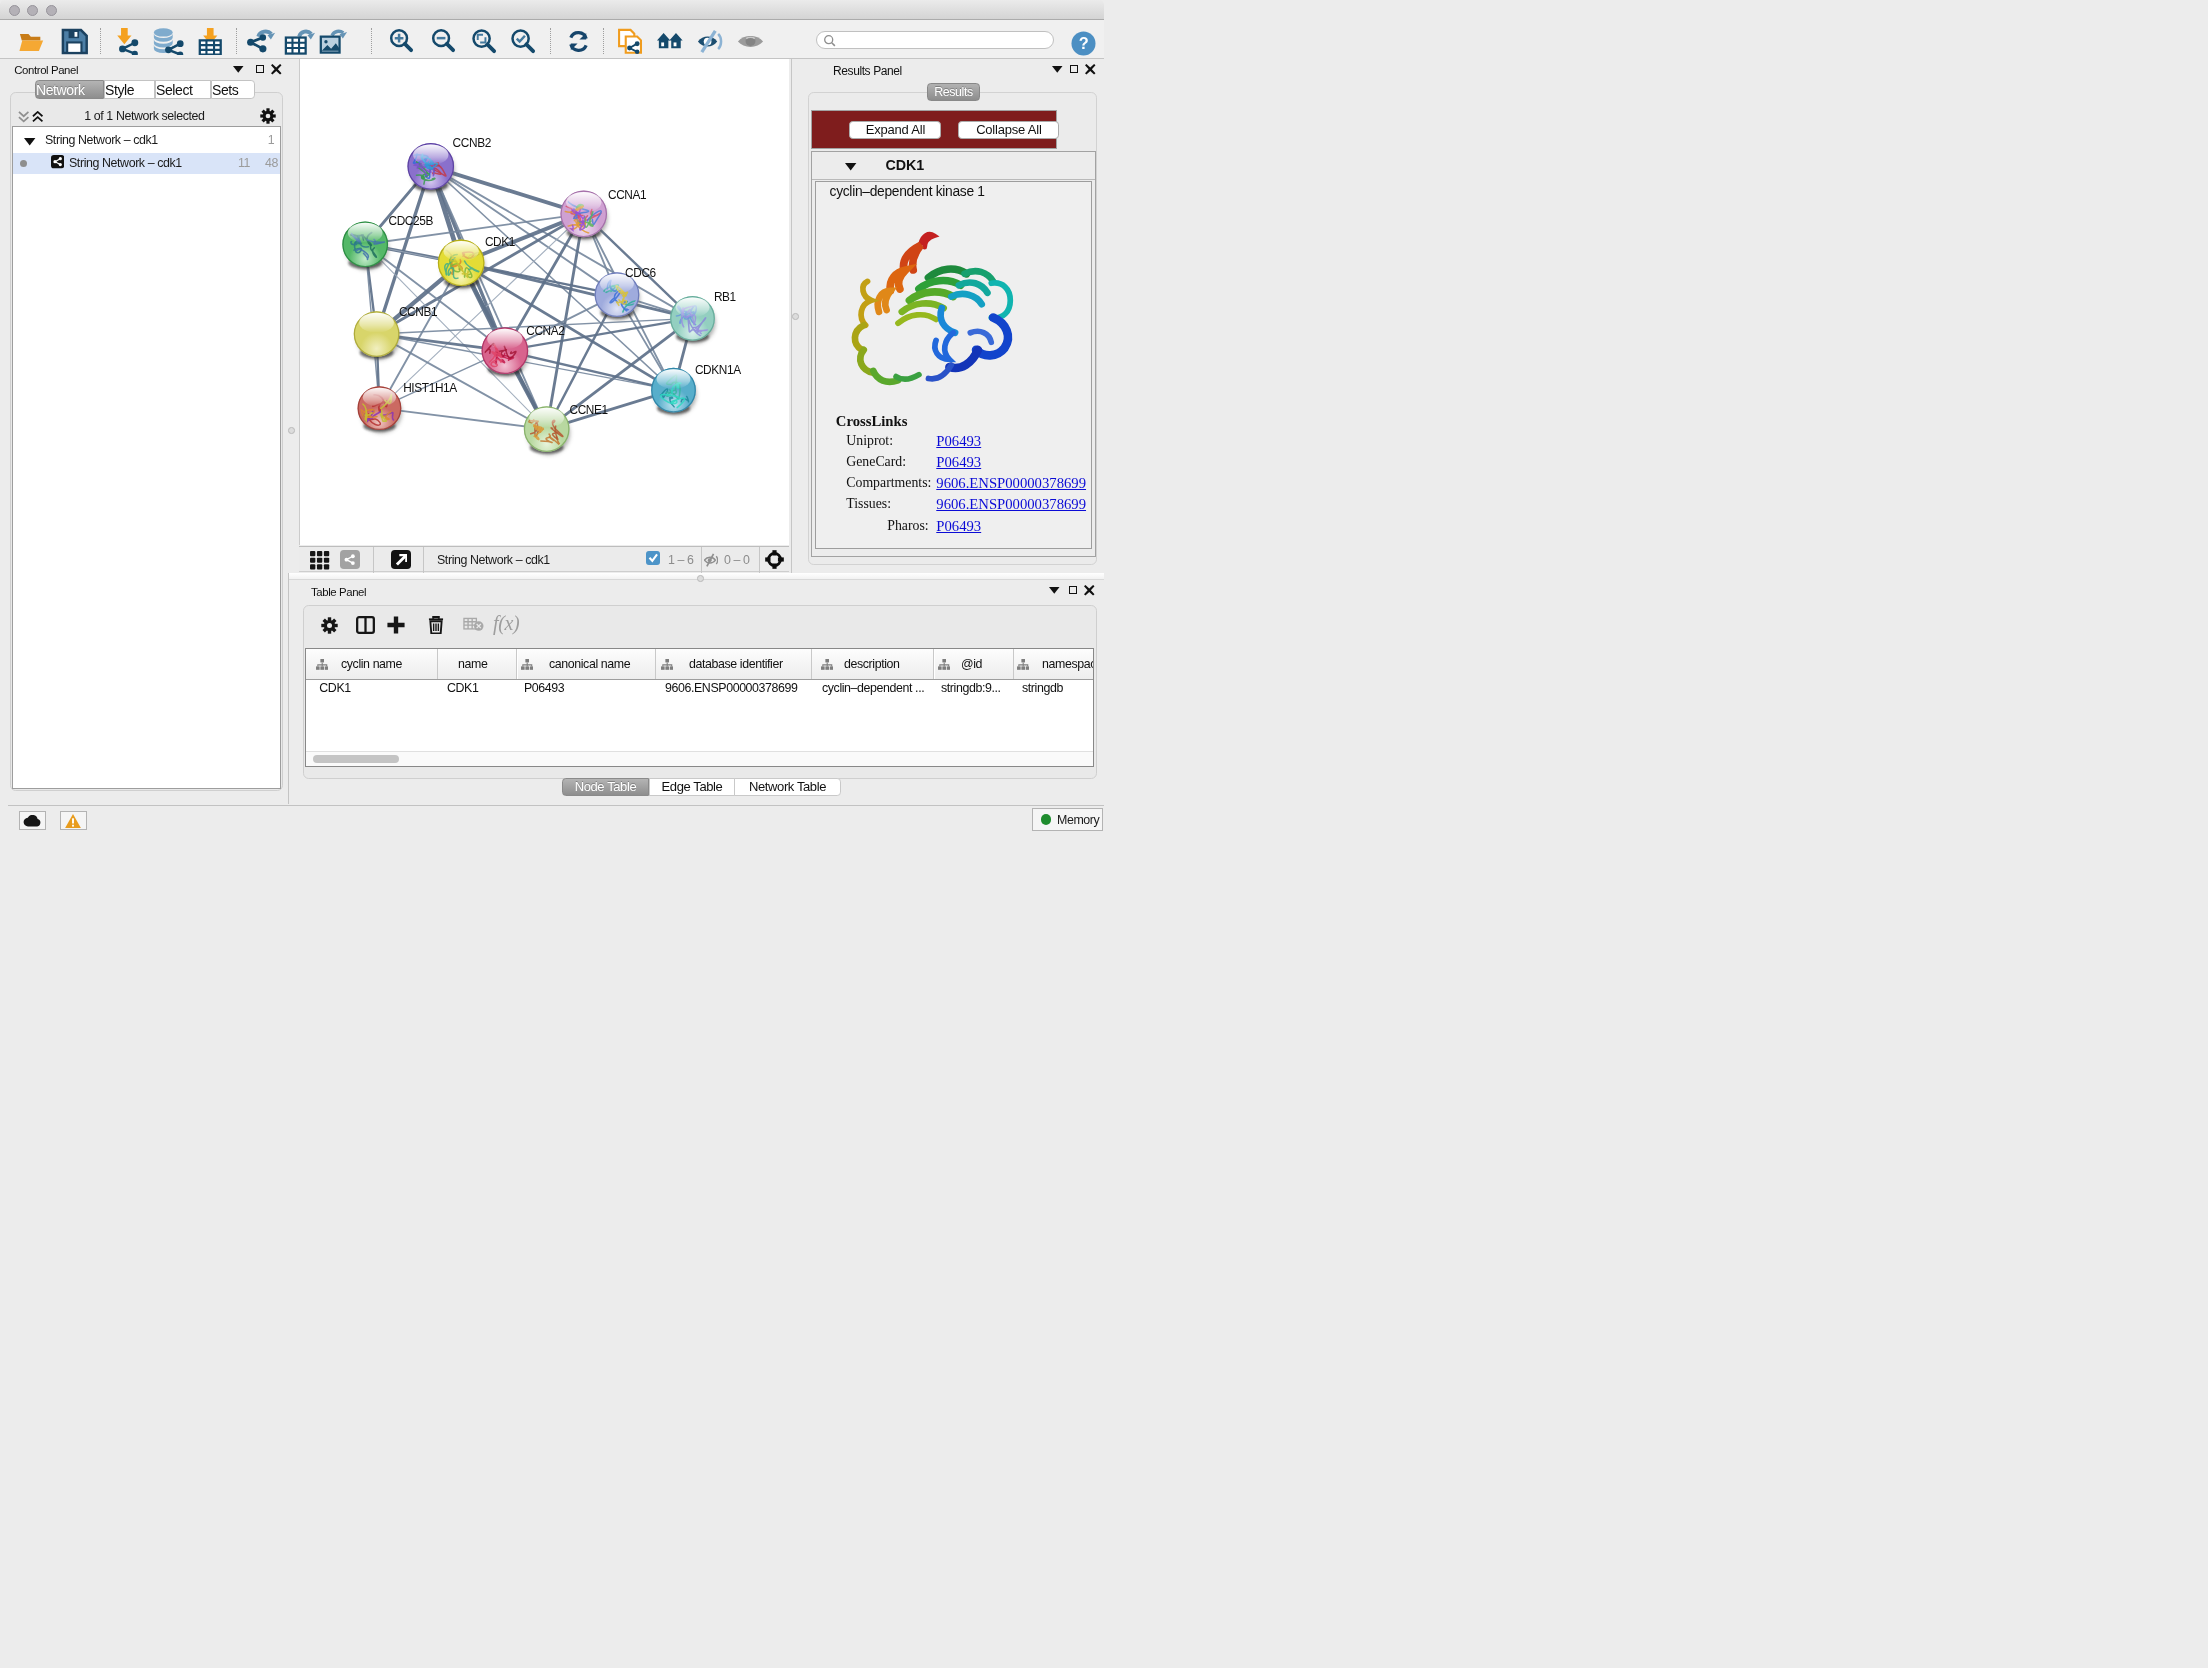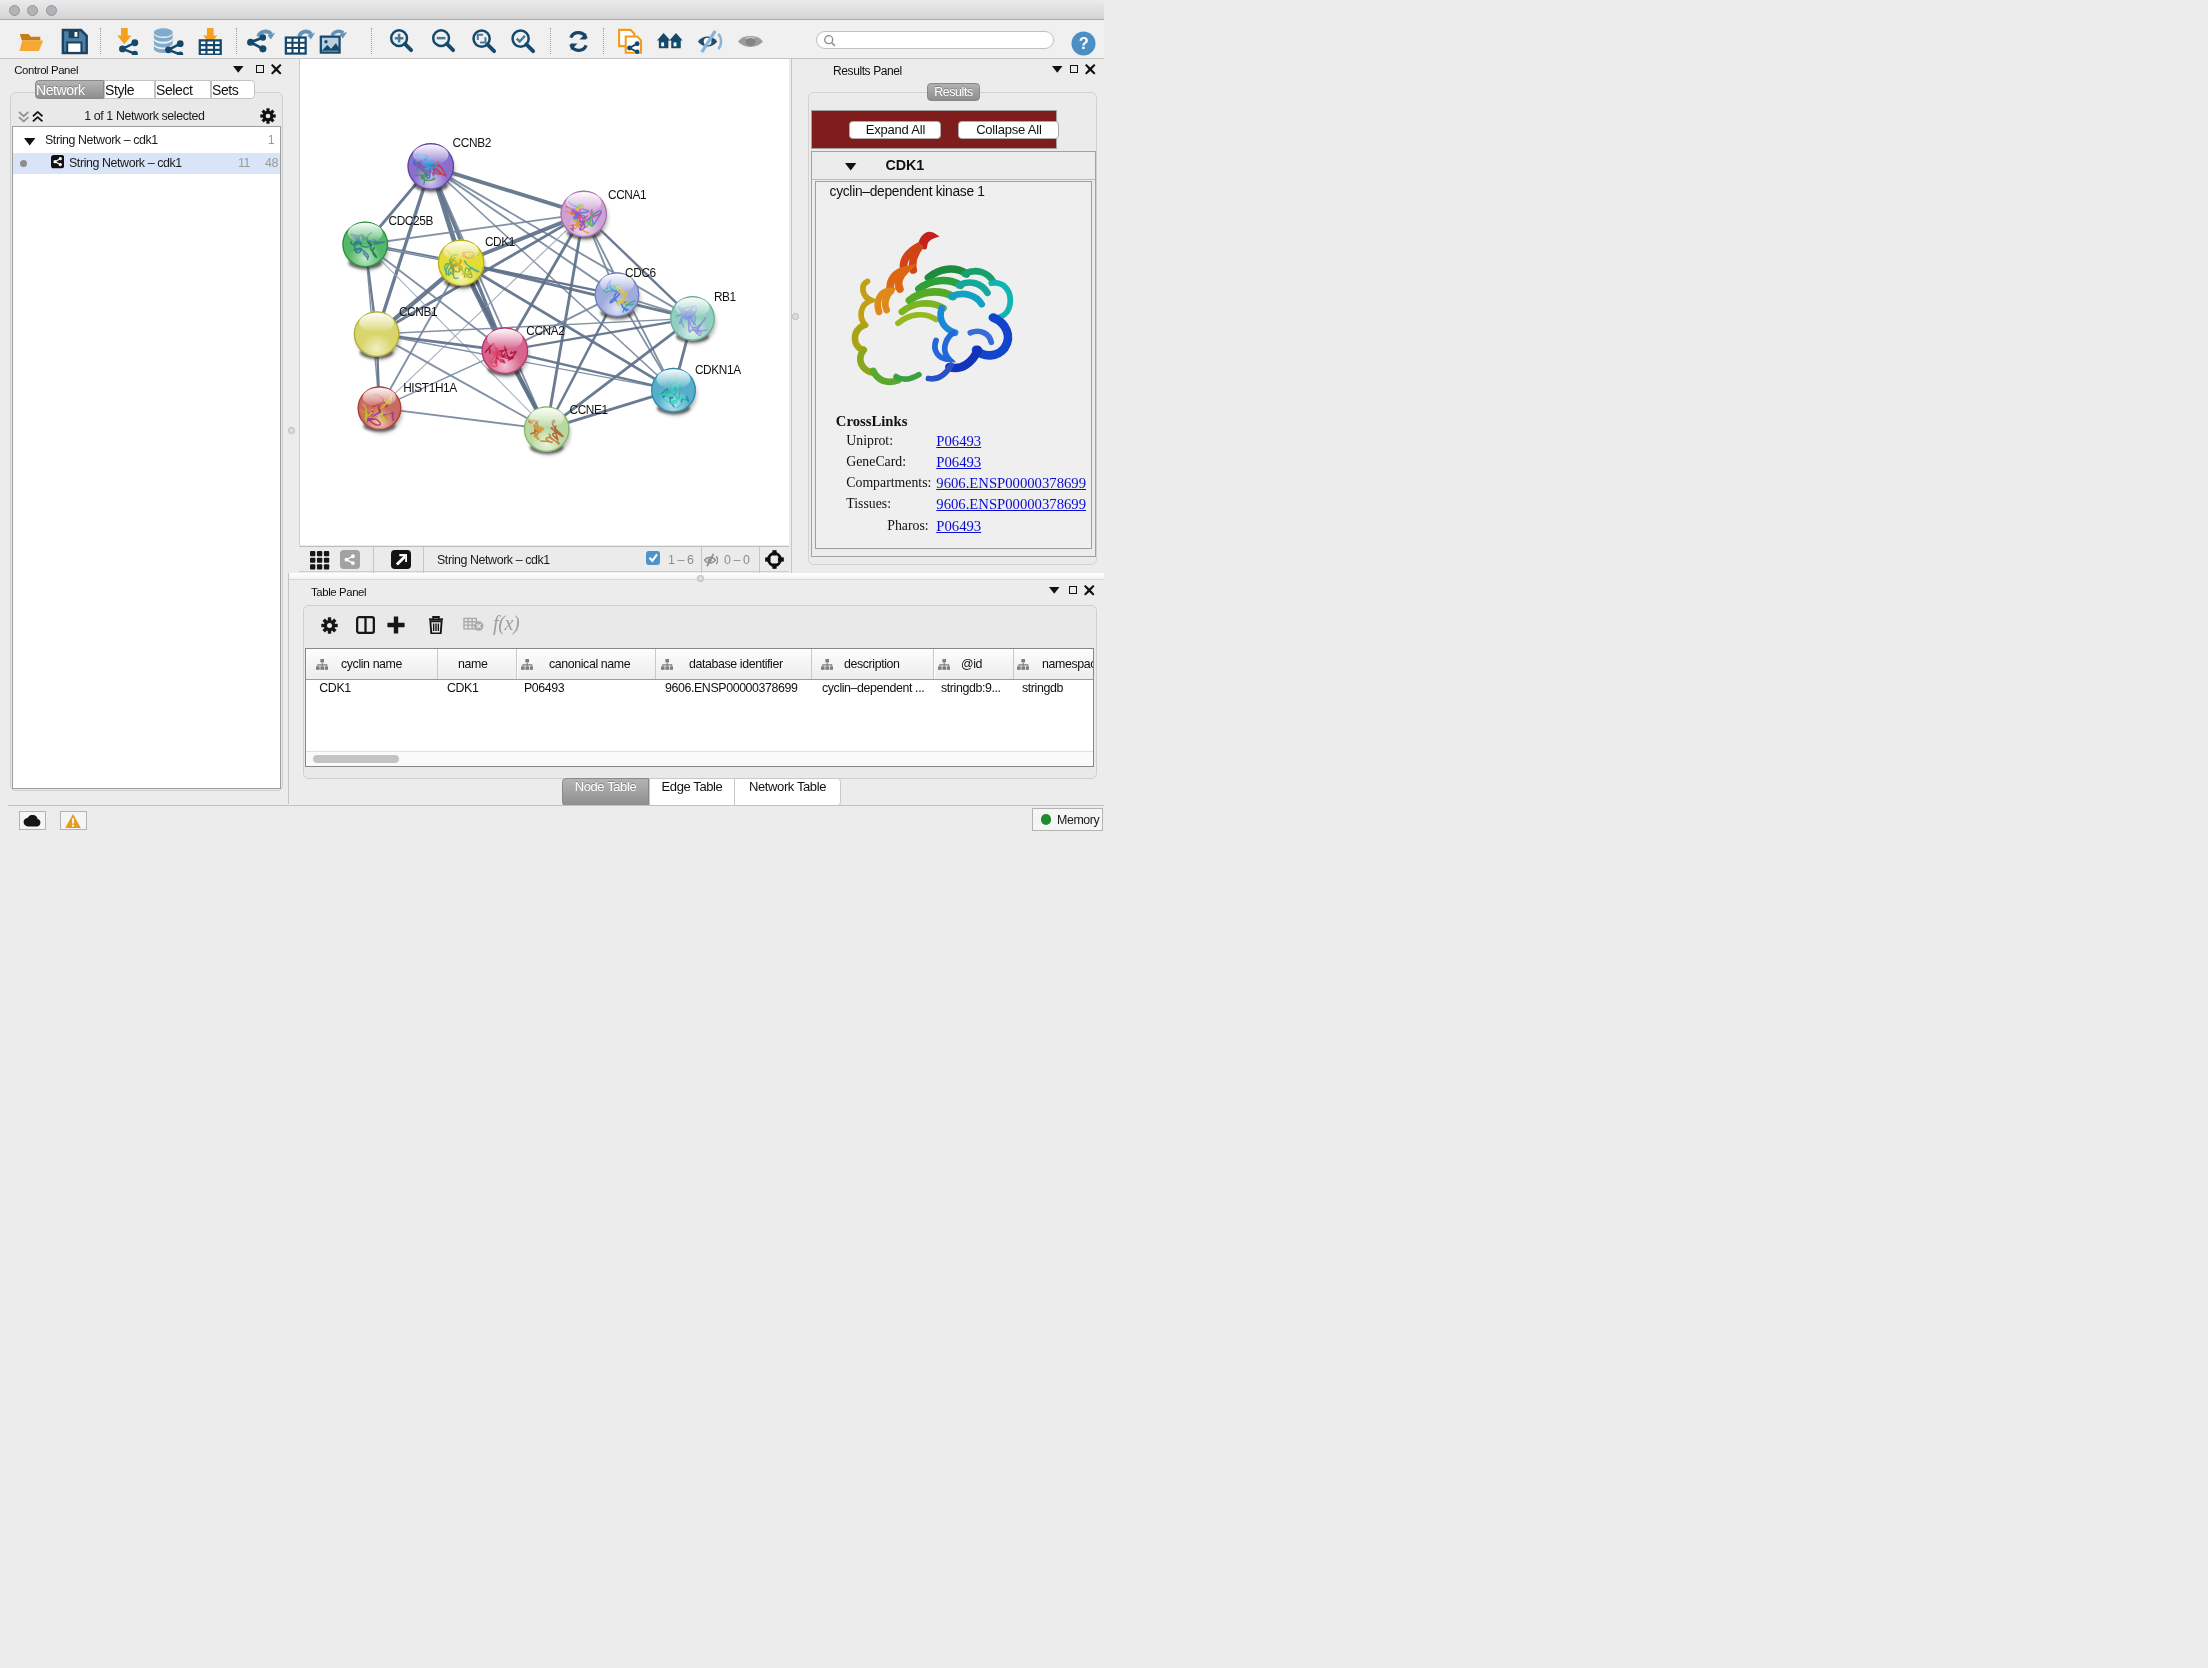--- a/index.html
+++ b/index.html
@@ -71,21 +71,21 @@
   border:1px solid #888; overflow:hidden; }
 .th { position:absolute; top:0; height:29.5px; background:linear-gradient(#fdfdfd,#ededed);
   border-right:1px solid #c9c9c9; }
 .thlab { position:absolute; top:8px; font-size:12.4px; color:#111; }
 .td { position:absolute; top:32px; font-size:12.4px; color:#111; }
 .scrollstrip { position:absolute; left:0; top:102px; width:788px; height:15px;
   background:#fafafa; border-top:1px solid #e0e0e0; }
 .thumb { position:absolute; left:6.7px; top:2.9px; width:86px; height:8.6px;
   background:#c4c4c4; border-radius:4.3px; }
 .bt-tabs { left:562px; top:778px; height:16.6px; }
-.btab { position:absolute; top:0; height:28px; background:#fff; border:1px solid #c9c9c9;
+.btab { position:absolute; top:0; height:18px; background:#fff; border:1px solid #c9c9c9;
   text-align:center; font-size:13px; line-height:15px; color:#111; }
 .btab.tabsel { background:linear-gradient(#b4b4b4,#8e8e8e); color:#fff; border-color:#8a8a8a; }
 
 .statusbar { left:8px; top:805px; width:1104px; height:29.5px; background:#ececec;
   border-top:1px solid #c2c2c2;text-align:right; }
 .sbtn { position:absolute; top:4.8px; width:27px; height:19px; background:#f5f5f5;
   border:1px solid #b3b3b3; }
 .membtn { position:absolute; left:1024px; top:1.9px; width:71px; height:23px;
   background:#f5f5f5; border:1px solid #b3b3b3; font-size:12.4px; }
 .splitdot { position:absolute; width:6.7px; height:6.7px; border-radius:50%;

